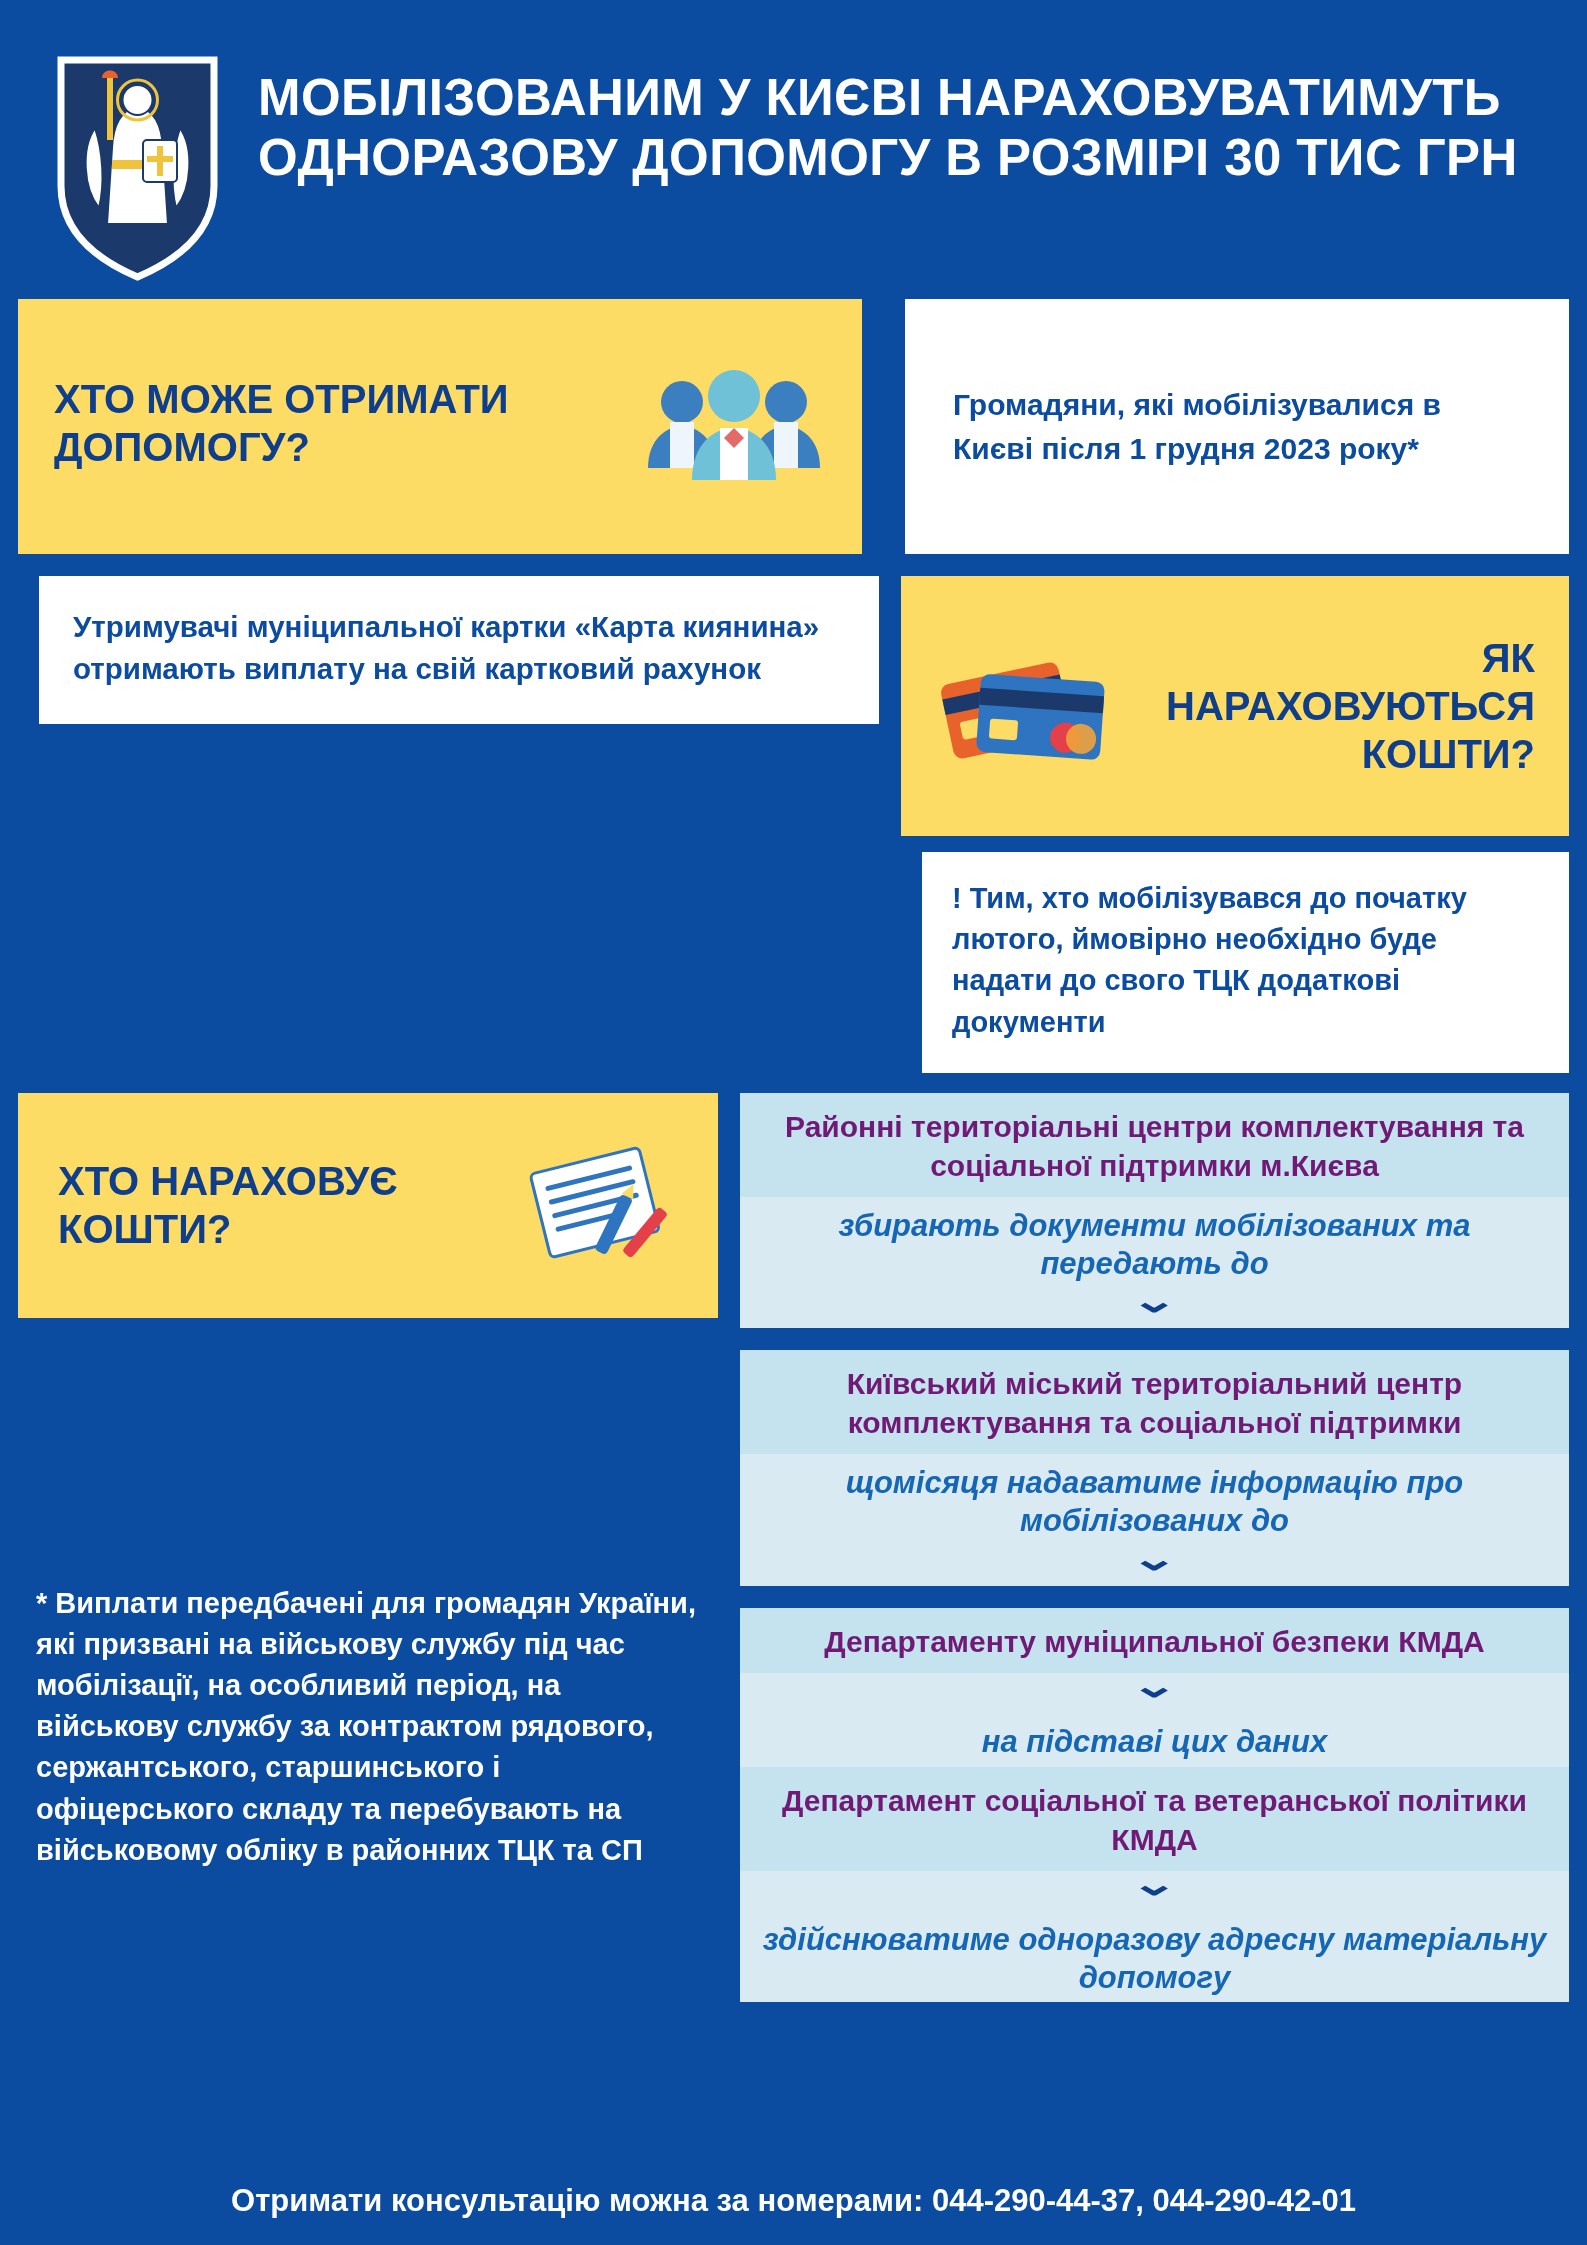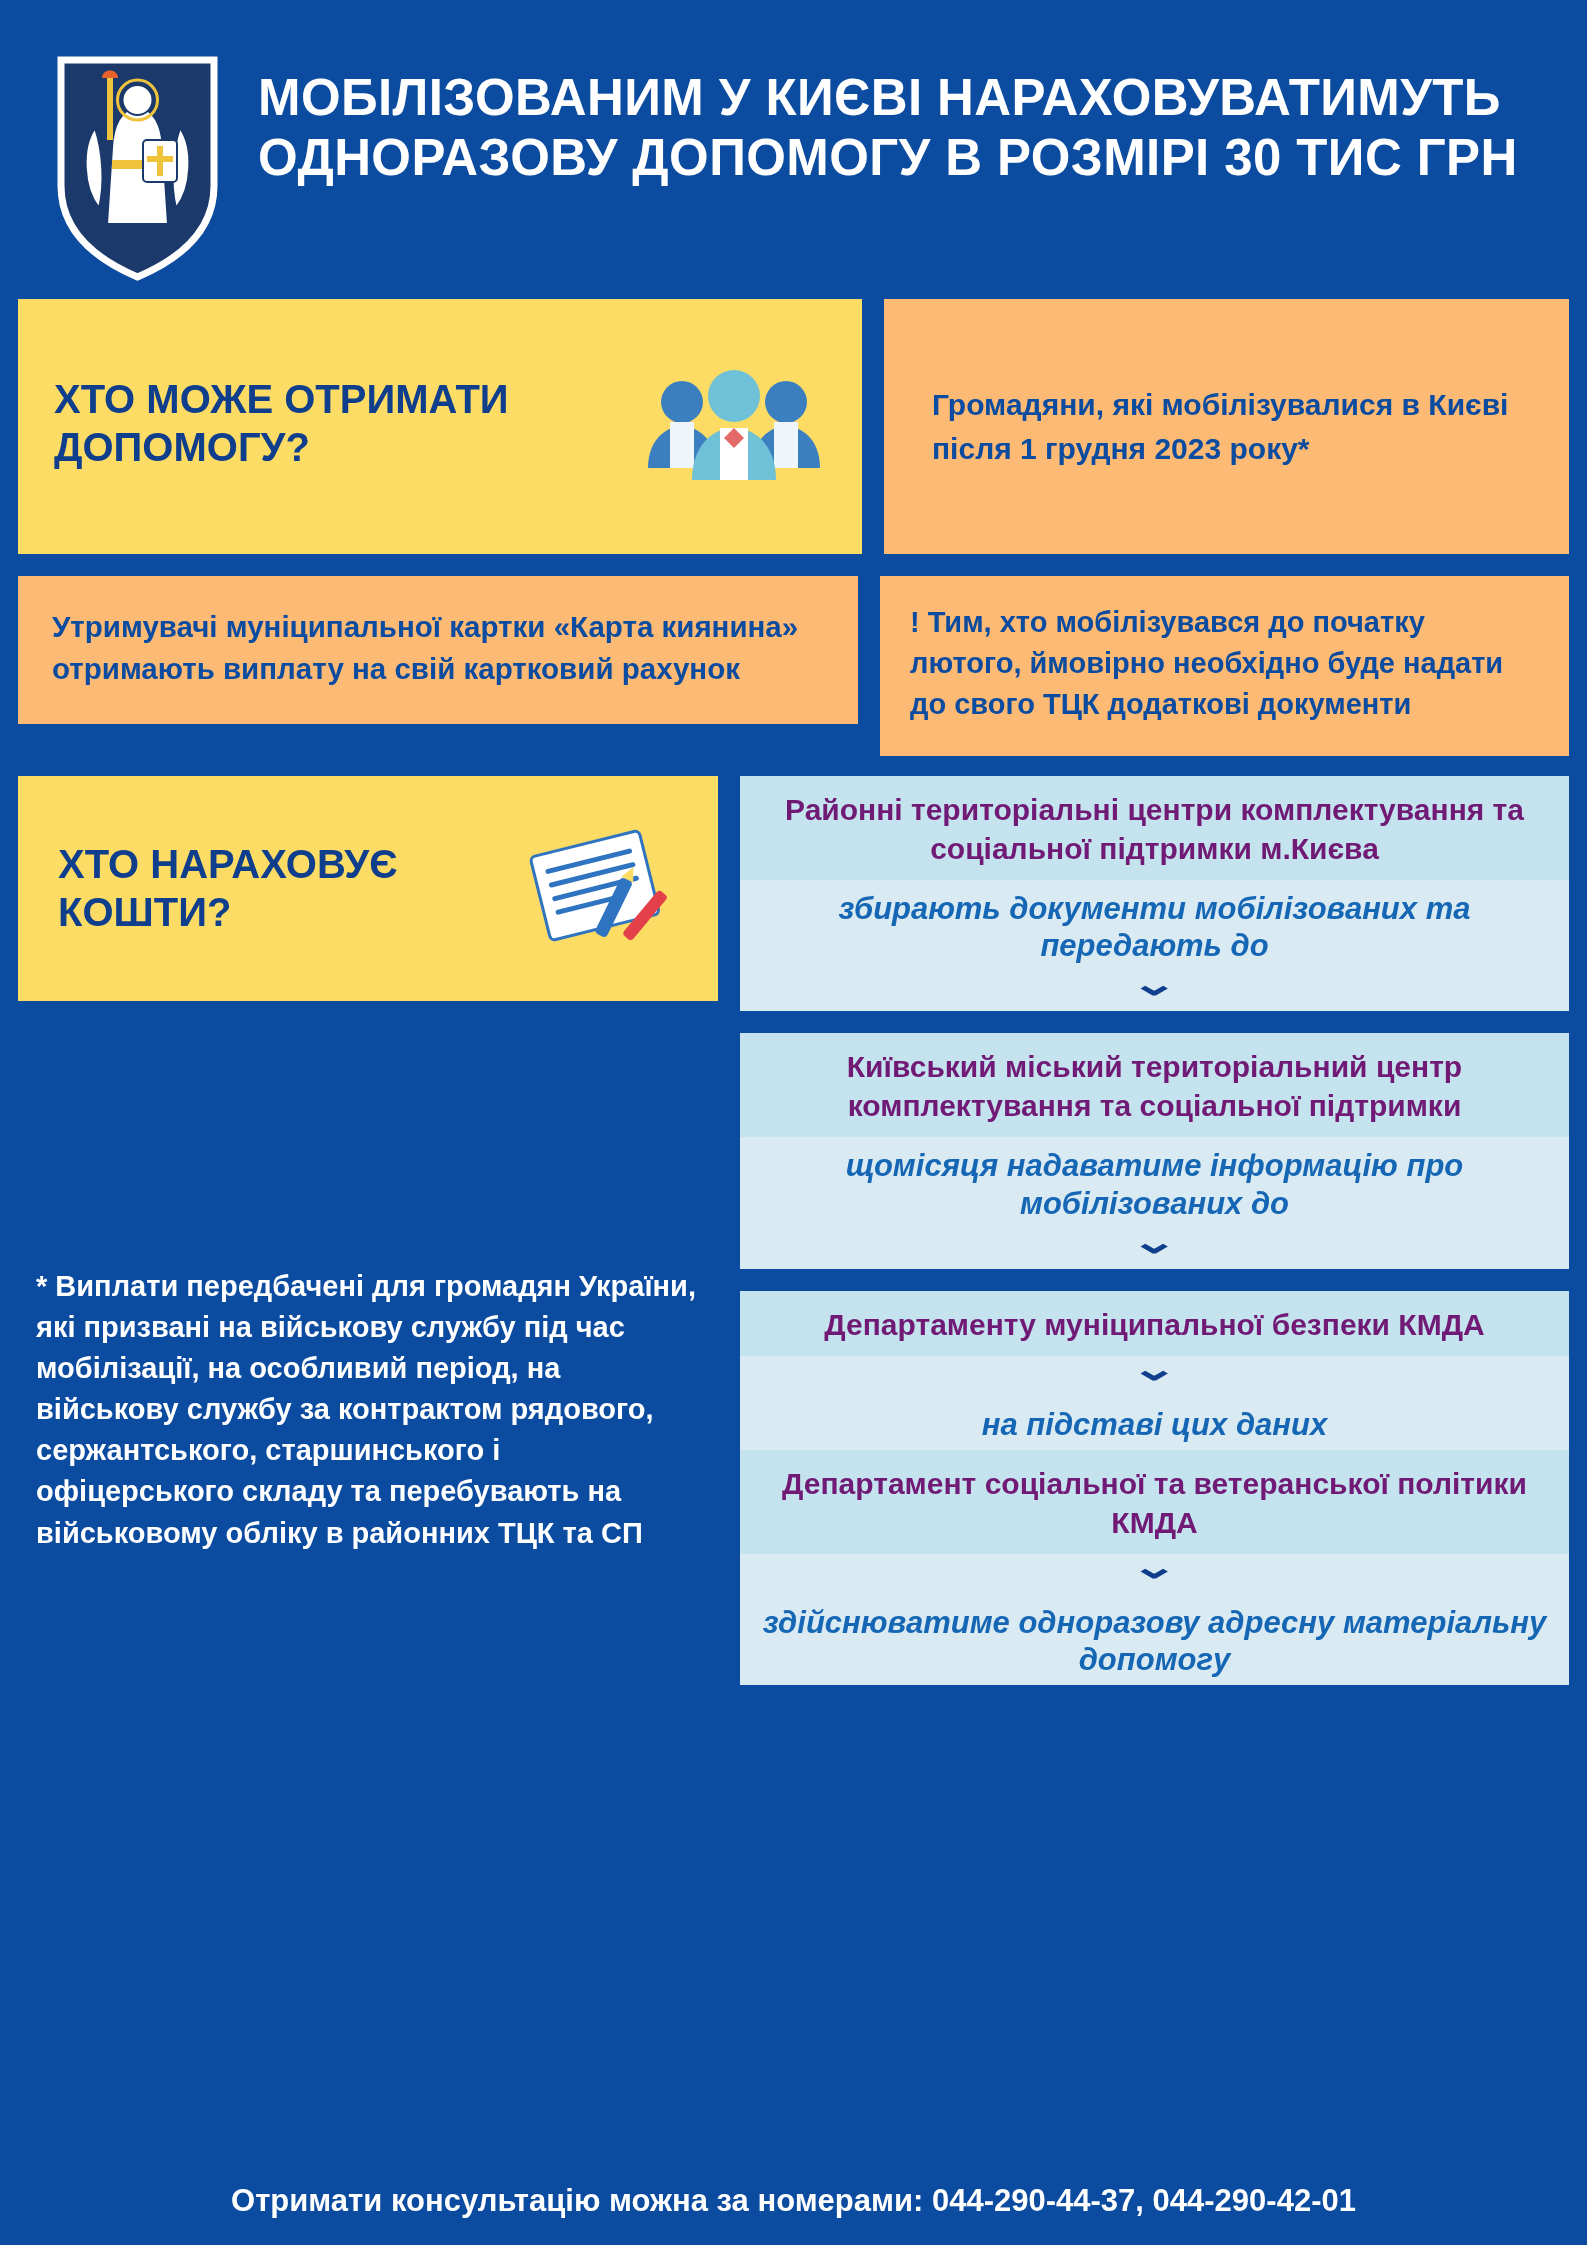--- a/index.html
+++ b/index.html
@@ -40,22 +40,23 @@
     padding-top: 12px;
     text-transform: uppercase;
   }
 
   
   .yellow {
     background: #fcdc64;
     color: #0f3e8c;
   }
   .lightblue {
-    background: #fdba74;
+    background: #ffffff;
     color: #0b4ba0;
+    margin-left: 21px;
   }
 
   .row {
     display: flex;
     gap: 22px;
     padding: 0 18px;
     align-items: stretch;
   }
 
   
@@ -256,20 +257,39 @@
     <div class="lightblue box-citizens">
       <span>Громадяни, які мобілізувалися в Києві після 1 грудня 2023 року*</span>
     </div>
   </div>
 
   <div class="row row2">
     <div class="lightblue box-auto">
       <p>Утримувачі муніципальної картки «Карта киянина» отримають виплату на свій картковий рахунок</p>
     </div>
     <div class="col-right2">
+      <div class="yellow box-how">
+        <div class="art">
+          <svg width="190" height="130" viewBox="0 0 190 130">
+            <g transform="rotate(-12 95 65)">
+              <rect x="18" y="30" width="120" height="76" rx="9" fill="#e8622c"></rect>
+              <rect x="18" y="44" width="120" height="16" fill="#1b3a6b"></rect>
+              <rect x="30" y="70" width="26" height="18" rx="3" fill="#fcdc64"></rect>
+            </g>
+            <g transform="rotate(4 100 70)">
+              <rect x="52" y="38" width="124" height="78" rx="9" fill="#2f74c0"></rect>
+              <rect x="52" y="52" width="124" height="17" fill="#1b3a6b"></rect>
+              <circle cx="140" cy="96" r="15" fill="#e4404a"></circle>
+              <circle cx="156" cy="96" r="15" fill="#f0a33c" opacity="0.9"></circle>
+              <rect x="64" y="82" width="28" height="20" rx="3" fill="#fcdc64"></rect>
+            </g>
+          </svg>
+        </div>
+        <div class="txt">ЯК НАРАХОВУЮТЬСЯ КОШТИ?</div>
+      </div>
       <div class="lightblue box-note">
         <span>! Тим, хто мобілізувався до початку лютого, ймовірно необхідно буде надати до свого ТЦК додаткові документи</span>
       </div>
     </div>
   </div>
 
   <div class="row row3">
     <div class="col-left3">
       <div class="yellow box-whopays">
         <div class="txt">ХТО НАРАХОВУЄ КОШТИ?</div>

